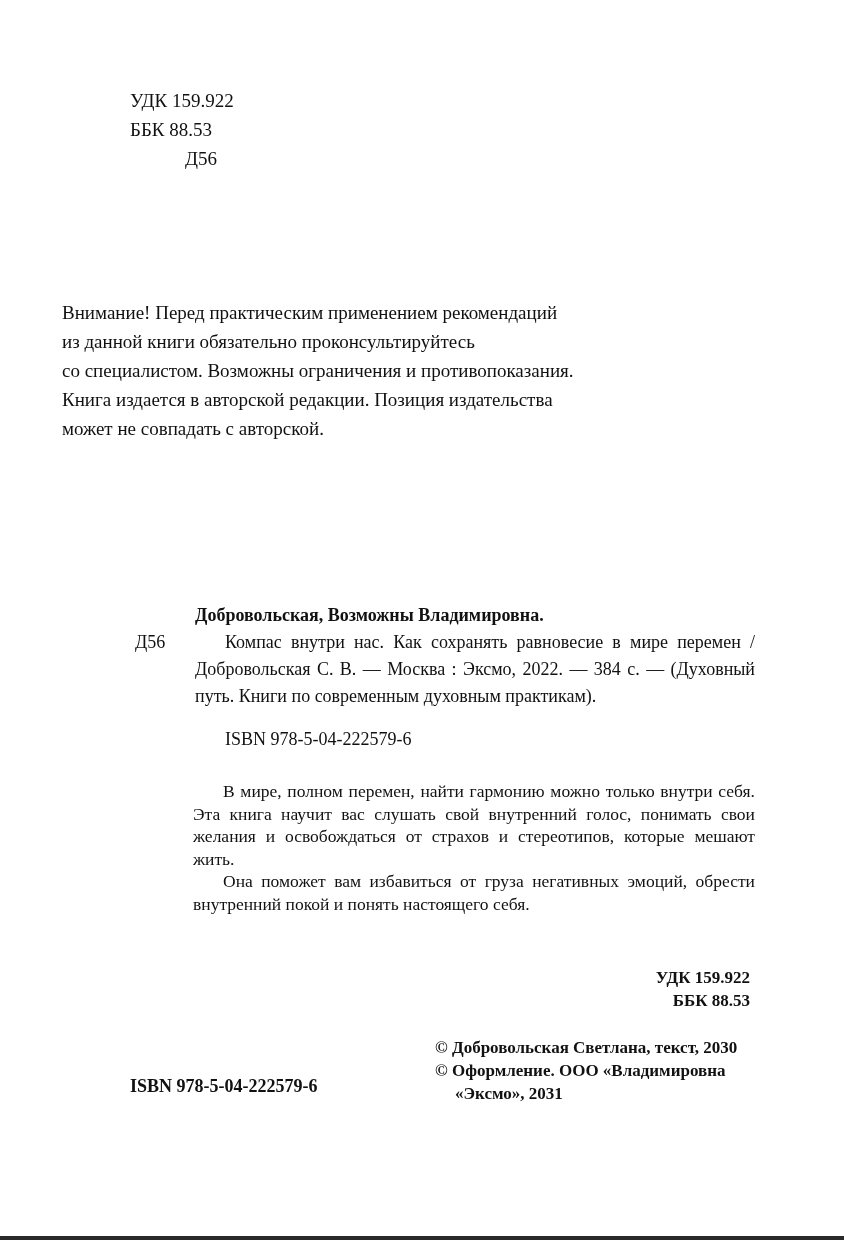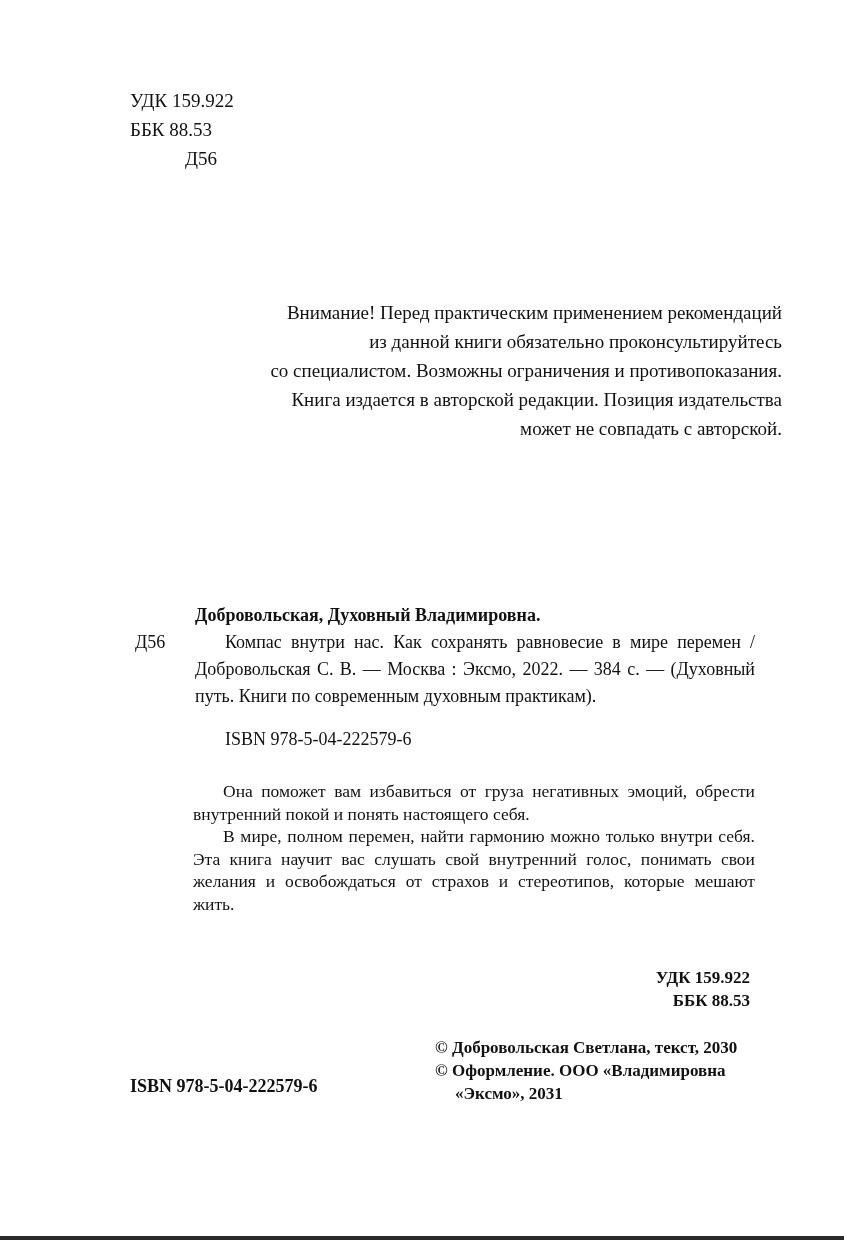--- a/index.html
+++ b/index.html
@@ -26,21 +26,21 @@
   }
   .top-meta .code-line {
     padding-left: 55px;
   }
 
   .warning {
     position: absolute;
     top: 298px;
     left: 62px;
     width: 720px;
-    text-align: right;
+    text-align: left;
     font-size: 19px;
     line-height: 29px;
   }
 
   .bib {
     position: absolute;
     top: 602px;
     left: 195px;
     width: 560px;
     font-size: 18px;
@@ -129,28 +129,28 @@
 </div>
 
 <div class="warning pre-line">Внимание! Перед практическим применением рекомендаций
 из данной книги обязательно проконсультируйтесь
 со специалистом. Возможны ограничения и противопоказания.
 Книга издается в авторской редакции. Позиция издательства
 может не совпадать с авторской.</div>
 
 <div class="bib">
   <span class="bib-code">Д56</span>
-  <div class="bib-author">Добровольская, Духовный Владимировна.</div>
+  <div class="bib-author">Добровольская, Возможны Владимировна.</div>
   <p class="bib-desc">Компас внутри нас. Как сохранять равновесие в мире перемен / Добровольская С. В. — Москва : Эксмо, 2022. — 384 с. — (Духовный путь. Книги по современным духовным практикам).</p>
   <div class="bib-isbn">ISBN 978-5-04-222579-6</div>
 </div>
 
 <div class="annotation">
+  <p>В мире, полном перемен, найти гармонию можно только внутри себя. Эта книга научит вас слушать свой внутренний голос, понимать свои желания и освобождаться от страхов и стереотипов, которые мешают жить.</p>
   <p>Она поможет вам избавиться от груза негативных эмоций, обрести внутренний покой и понять настоящего себя.</p>
-  <p>В мире, полном перемен, найти гармонию можно только внутри себя. Эта книга научит вас слушать свой внутренний голос, понимать свои желания и освобождаться от страхов и стереотипов, которые мешают жить.</p>
 </div>
 
 <div class="meta-bottom">
   <div>УДК 159.922</div>
   <div>ББК 88.53</div>
 </div>
 
 <div class="footer-copyright">
   <div>© Добровольская Светлана, текст, 2030</div>
   <div>© Оформление. ООО «Владимировна</div>

